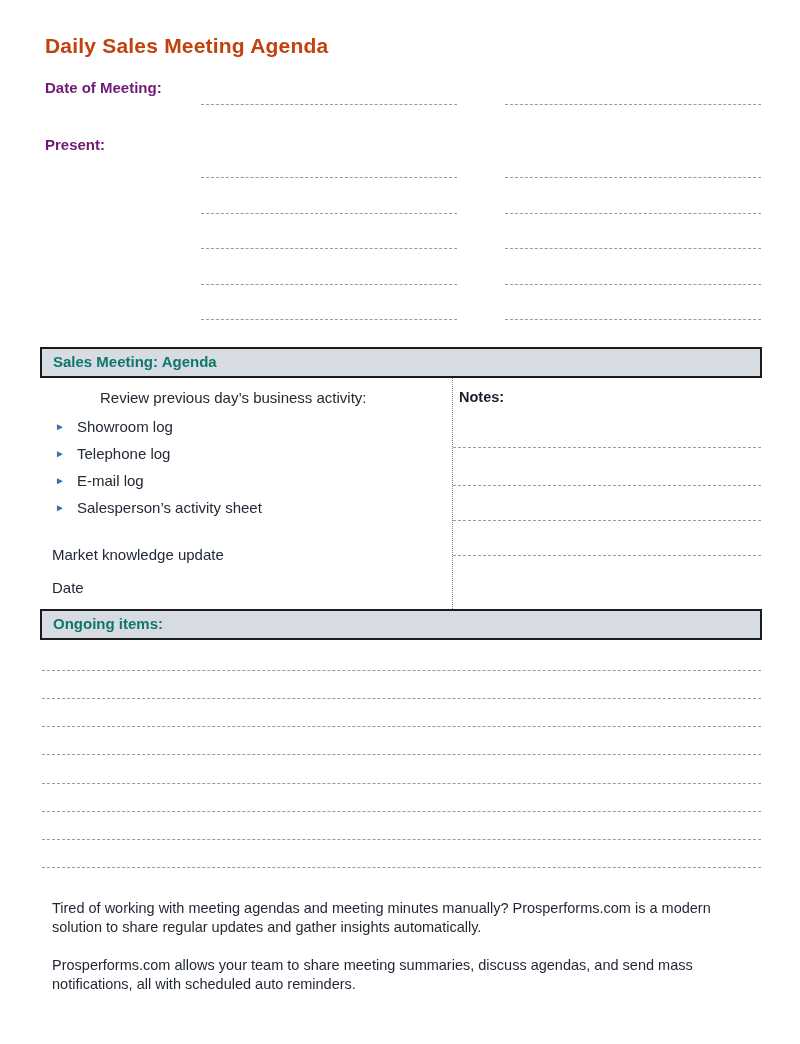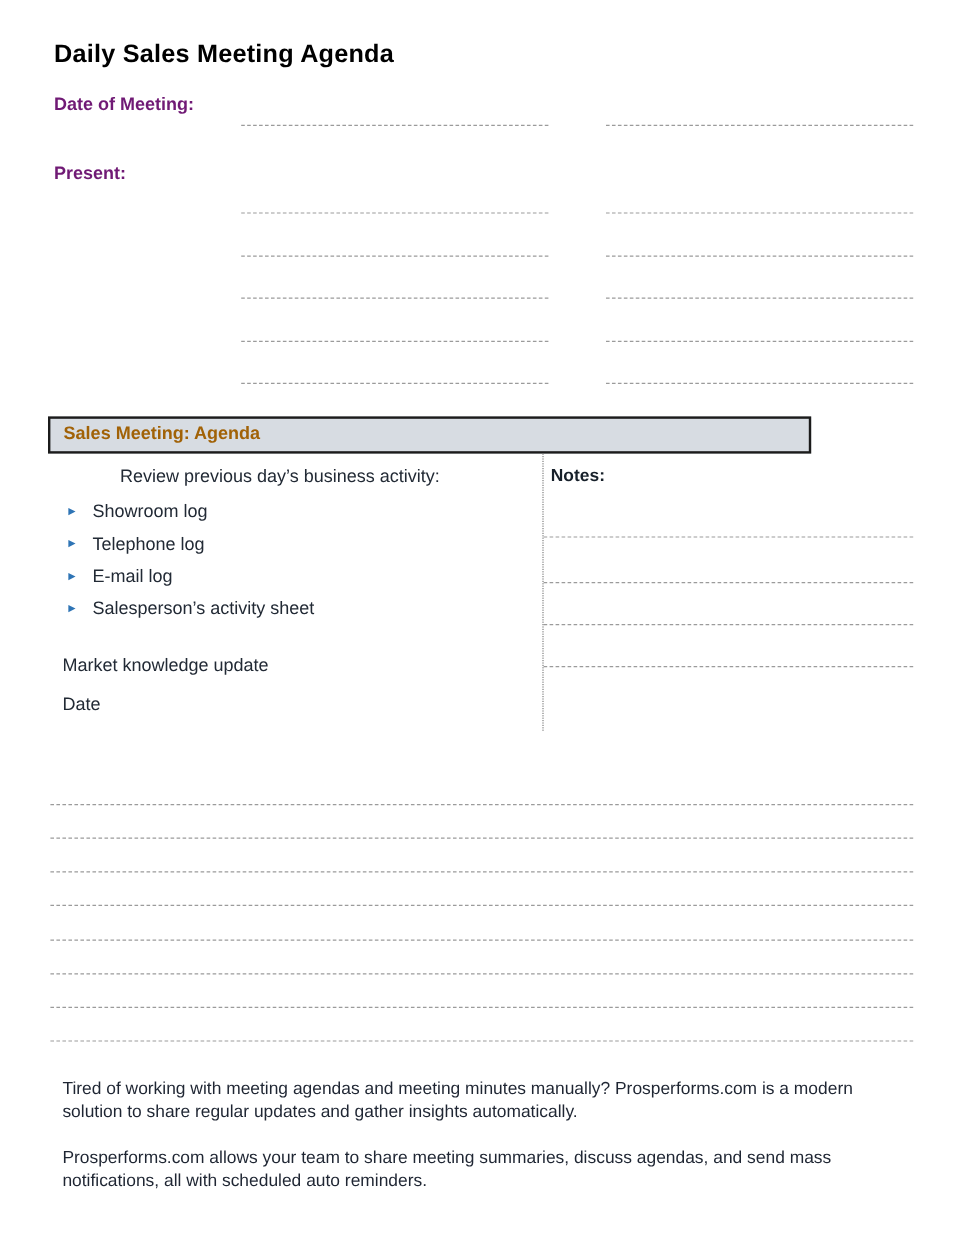--- a/index.html
+++ b/index.html
@@ -11,44 +11,44 @@
     background: #ffffff;
     font-family: "Liberation Sans", sans-serif;
     color: #222a35;
     overflow: hidden;
   }
   .doc-title {
     position: absolute;
     left: 45px; top: 34px;
     font-size: 21px;
     font-weight: 700;
-    color: #000000;
+    color: #c2410c;
     letter-spacing: 0.2px;
   }
   .field-label {
     position: absolute;
     font-size: 15px;
     font-weight: 700;
     color: #701a75;
   }
   .hline {
     position: absolute;
     height: 0;
     border-top: 1.5px dashed #9b9b9b;
   }
   .section-header {
     position: absolute;
     left: 40px;
-    width: 636px;
+    width: 722px;
     height: 31px;
     background: #d7dce2;
     border: 2px solid #1b1b1b;
     font-size: 15px;
     font-weight: 700;
-    color: #a16207;
+    color: #0f766e;
     line-height: 26px;
     padding-left: 11px;
   }
   .body-text {
     position: absolute;
     font-size: 15px;
     color: #222a35;
   }
   .bullet-row {
     position: absolute;
@@ -135,20 +135,21 @@
   <div class="body-text" style="left:52px; top:579px;">Date</div>
 
   <div class="vdivider"></div>
 
   <div class="notes-label">Notes:</div>
   <div class="hline" style="left:453px; top:447px; width:308px;"></div>
   <div class="hline" style="left:453px; top:485px; width:308px;"></div>
   <div class="hline" style="left:453px; top:520px; width:308px;"></div>
   <div class="hline" style="left:453px; top:555px; width:308px;"></div>
 
+  <div class="section-header" style="top:609px;">Ongoing items:</div>
 
   <div class="hline" style="left:42px; top:670px; width:719px;"></div>
   <div class="hline" style="left:42px; top:698px; width:719px;"></div>
   <div class="hline" style="left:42px; top:726px; width:719px;"></div>
   <div class="hline" style="left:42px; top:754px; width:719px;"></div>
   <div class="hline" style="left:42px; top:783px; width:719px;"></div>
   <div class="hline" style="left:42px; top:811px; width:719px;"></div>
   <div class="hline" style="left:42px; top:839px; width:719px;"></div>
   <div class="hline" style="left:42px; top:867px; width:719px;"></div>
 

